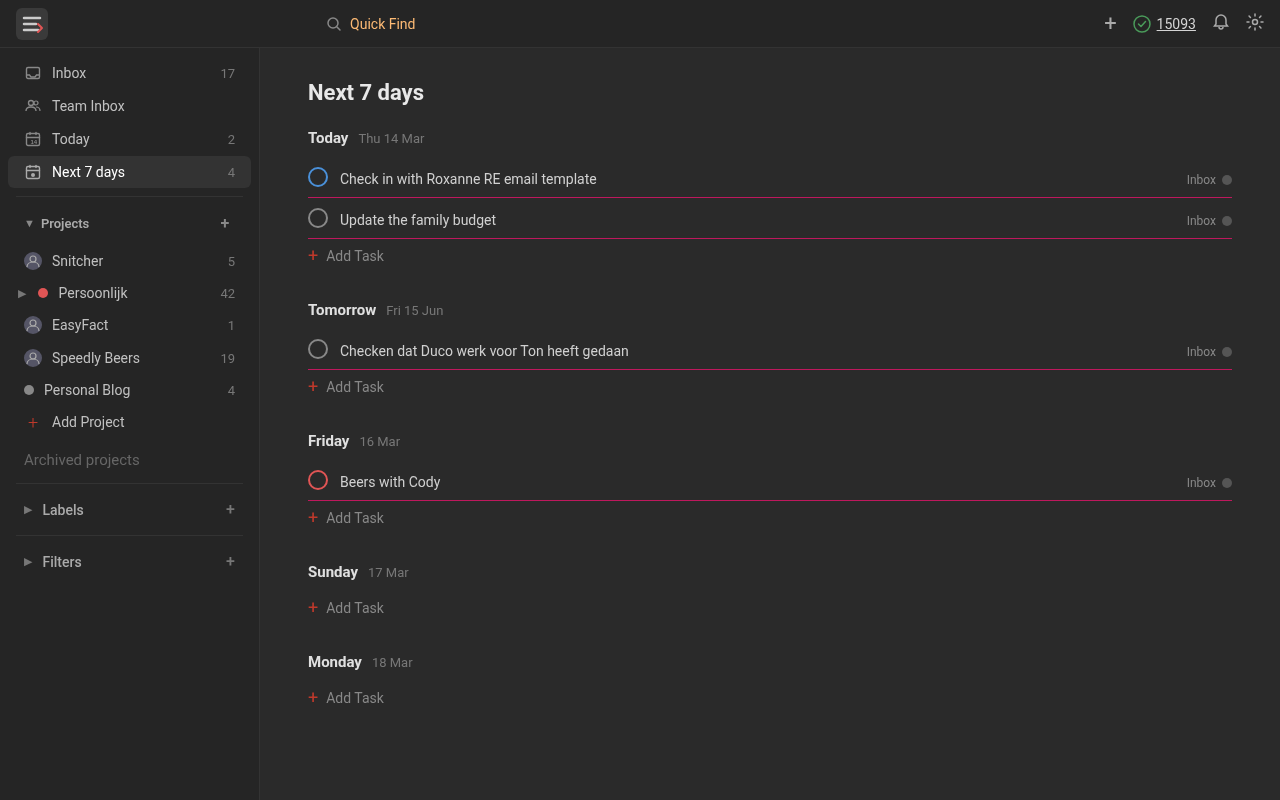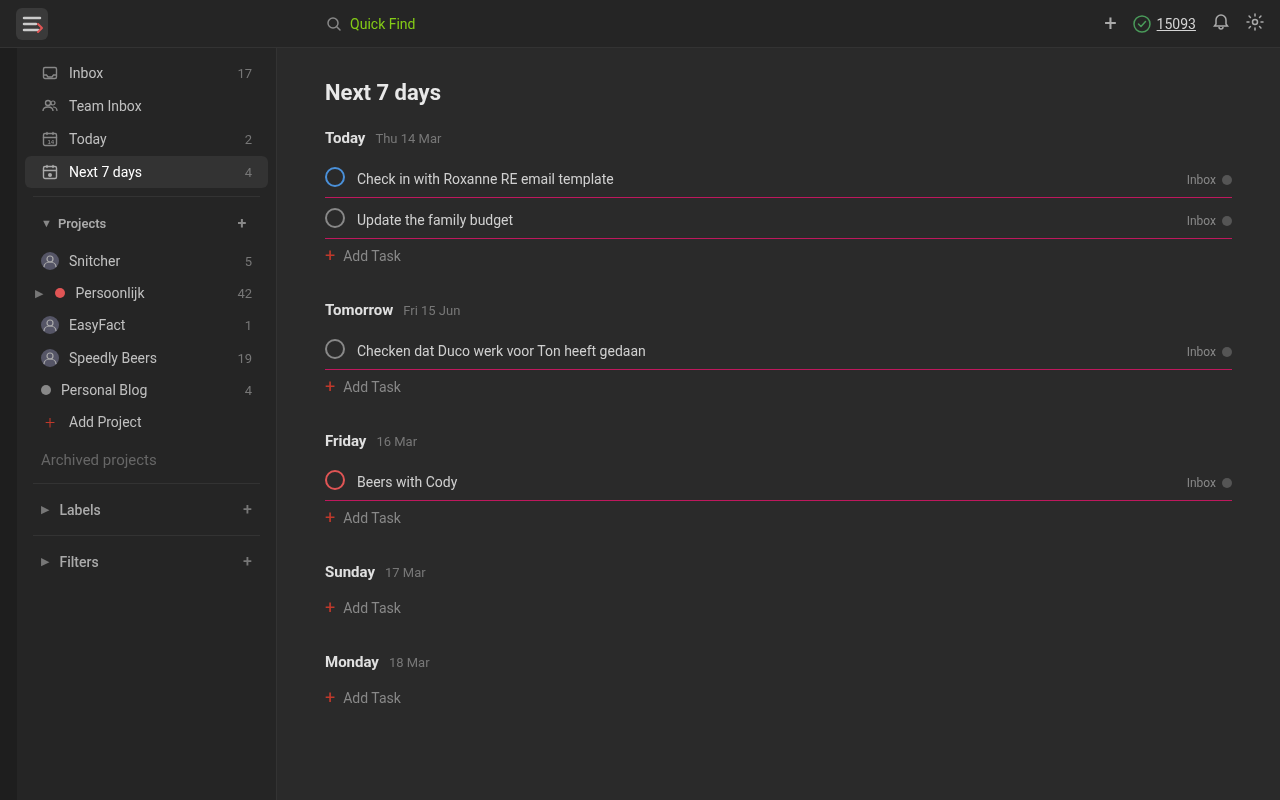--- a/index.html
+++ b/index.html
@@ -57,21 +57,20 @@
       color: #888;
       font-size: 18px;
       cursor: pointer;
     }
 
     
     .main-layout {
       display: flex;
       flex: 1;
       overflow: hidden;
-      margin-left: 17px;
     }
 
     
     .sidebar {
       width: 260px;
       background: #252525;
       flex-shrink: 0;
       overflow-y: auto;
       padding: 8px 0;
       border-right: 1px solid #333;
@@ -280,21 +279,21 @@
       <path d="M8 10h16M8 16h12M8 22h14" stroke="#ccc" stroke-width="2.5" stroke-linecap="round"></path>
       <path d="M22 16l4 4-4 4" stroke="#e05555" stroke-width="2" stroke-linecap="round" stroke-linejoin="round"></path>
     </svg>
   </div>
 
   <div class="topbar-search">
     <svg width="16" height="16" viewBox="0 0 16 16" fill="none">
       <circle cx="7" cy="7" r="5" stroke="#888" stroke-width="1.5"></circle>
       <path d="M11 11l3 3" stroke="#888" stroke-width="1.5" stroke-linecap="round"></path>
     </svg>
-    <span style="color:#84cc16;font-size:14px;">Quick Find</span>
+    <span style="color:#fdba74;font-size:14px;">Quick Find</span>
   </div>
 
   <div class="topbar-right">
     <div class="topbar-icon" style="font-size:22px;color:#aaa;">+</div>
     <div class="topbar-score">
       <svg width="18" height="18" viewBox="0 0 18 18" fill="none">
         <circle cx="9" cy="9" r="8" stroke="#4a9a5a" stroke-width="1.5"></circle>
         <path d="M5.5 9l2.5 2.5 4.5-5" stroke="#4a9a5a" stroke-width="1.5" stroke-linecap="round" stroke-linejoin="round"></path>
       </svg>
       <span>15093</span>

